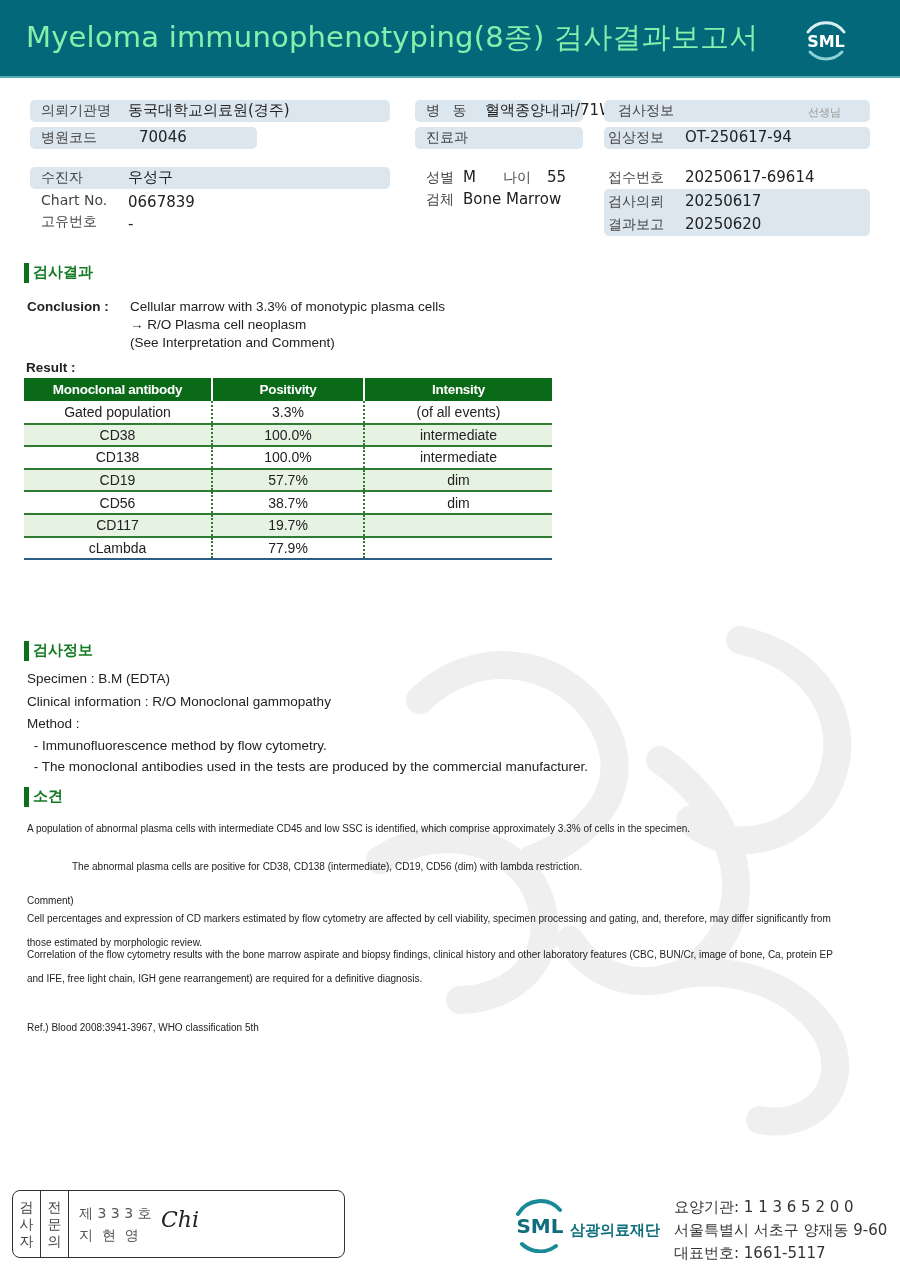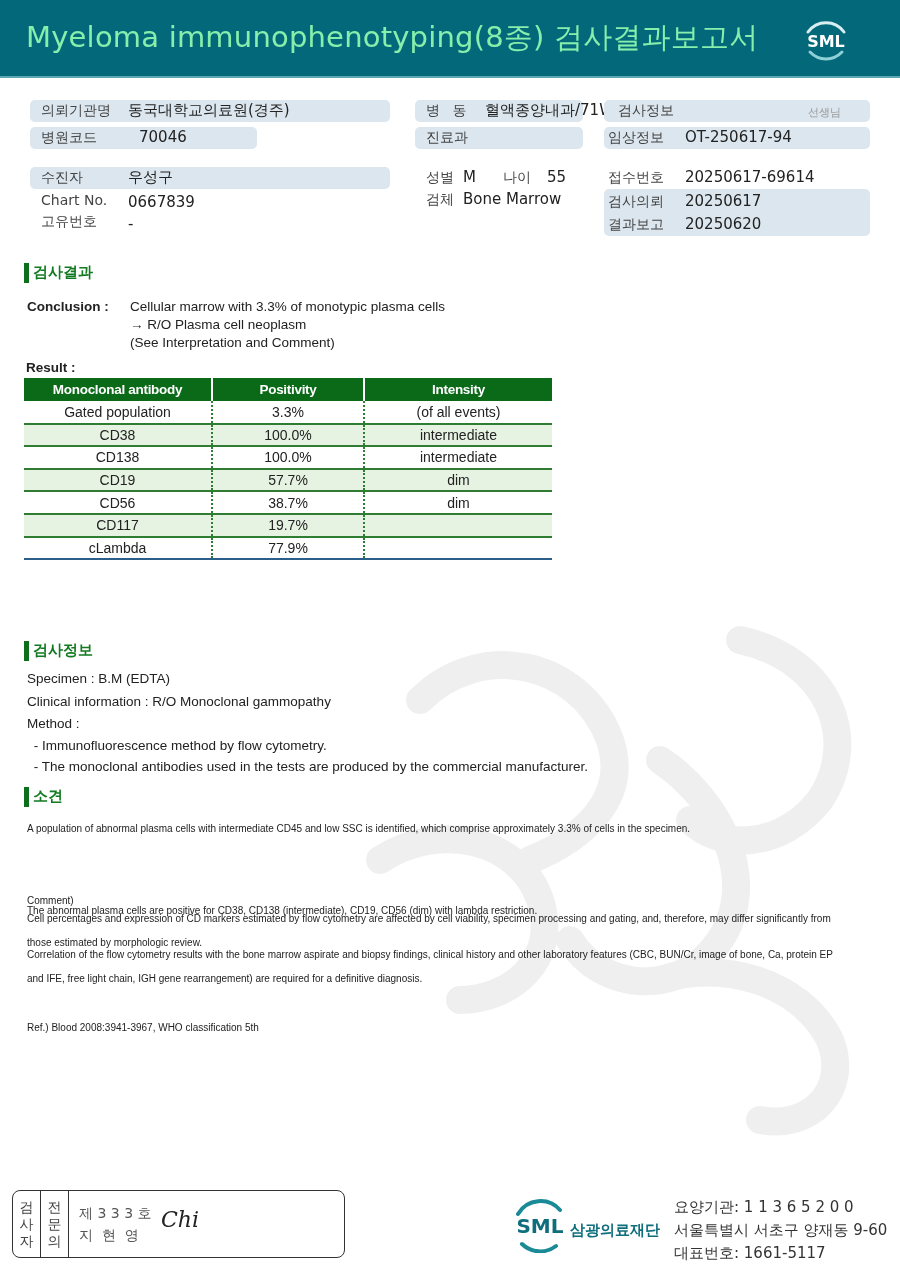--- a/index.html
+++ b/index.html
@@ -191,21 +191,21 @@
 <div class="txt" style="left:27px;top:693px;">Clinical information :  R/O Monoclonal gammopathy</div>
 <div class="txt" style="left:27px;top:715px;">Method :</div>
 <div class="txt" style="left:30px;top:737px;white-space:pre;"> - Immunofluorescence method by flow cytometry.</div>
 <div class="txt" style="left:30px;top:758px;white-space:pre;"> - The monoclonal antibodies used in the tests are produced by the commercial manufacturer.</div>
 
 <div class="sec" style="top:787px;">
   <div class="sec-bar"></div>
   <div class="sec-text">소견</div>
 </div>
 <div class="para" style="top:817px;">A population of abnormal plasma cells with intermediate CD45 and low SSC is identified, which comprise approximately 3.3% of cells in the specimen.</div>
-<div class="para" style="top:899px;">The abnormal plasma cells are positive for CD38, CD138 (intermediate), CD19, CD56 (dim) with lambda restriction.</div>
+<div class="para" style="top:855px;margin-left:45px;">The abnormal plasma cells are positive for CD38, CD138 (intermediate), CD19, CD56 (dim) with lambda restriction.</div>
 <div class="para" style="top:889px;">Comment)</div>
 <div class="para" style="top:907px;">Cell percentages and expression of CD markers estimated by flow cytometry are affected by cell viability, specimen processing and gating, and, therefore, may differ significantly from those estimated by morphologic review.</div>
 <div class="para" style="top:943px;">Correlation of the flow cytometry results with the bone marrow aspirate and biopsy findings, clinical history and other laboratory features (CBC, BUN/Cr, image of bone, Ca, protein EP and IFE, free light chain, IGH gene rearrangement) are required for a definitive diagnosis.</div>
 <div class="para" style="top:1016px;">Ref.) Blood 2008:3941-3967, WHO classification 5th</div>
 
 <div class="sigbox">
   <div class="sig-vlabel">
     <span>검</span>
     <span>사</span>
     <span>자</span>

